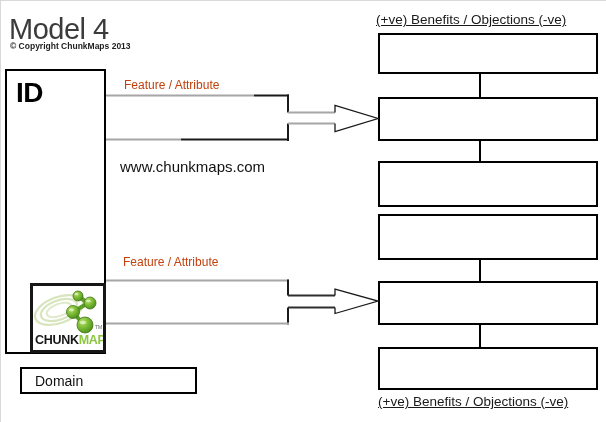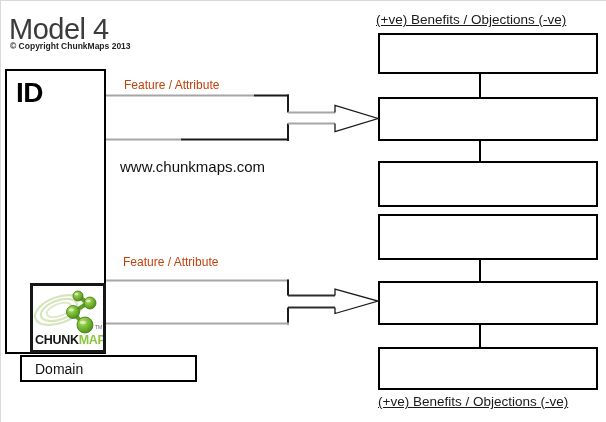--- a/index.html
+++ b/index.html
@@ -27,21 +27,21 @@
   .bb3{top:160px;height:46px;}
   .bb4{top:213px;height:46px;}
   .bb5{top:280px;height:44px;}
   .bb6{top:346px;height:43px;}
   .connector{left:478px;width:2px;background:#000;}
   .cn1{top:72px;height:25px;}
   .cn2{top:139px;height:22px;}
   .cn3{top:258px;height:23px;}
   .cn4{top:322px;height:25px;}
   .logo-box{left:29px;top:282px;width:76px;height:70px;border:3px solid #161616;box-sizing:border-box;background:#fff;z-index:3;}
-  .domain-box{left:19px;top:354px;width:177px;height:27px;border:2px solid #000;box-sizing:border-box;}
+  .domain-box{left:19px;top:366px;width:177px;height:27px;border:2px solid #000;box-sizing:border-box;}
   .domain-text{display:inline-block;margin:4px 0 0 13px;font-size:14px;color:#111;}
   .linework{left:0;top:0;z-index:2;pointer-events:none;}
 </style>
 </head>
 <body>
 
 <div class="canvas">
 
   <svg class="abs linework" width="606" height="422" viewBox="0 0 606 422">
 

